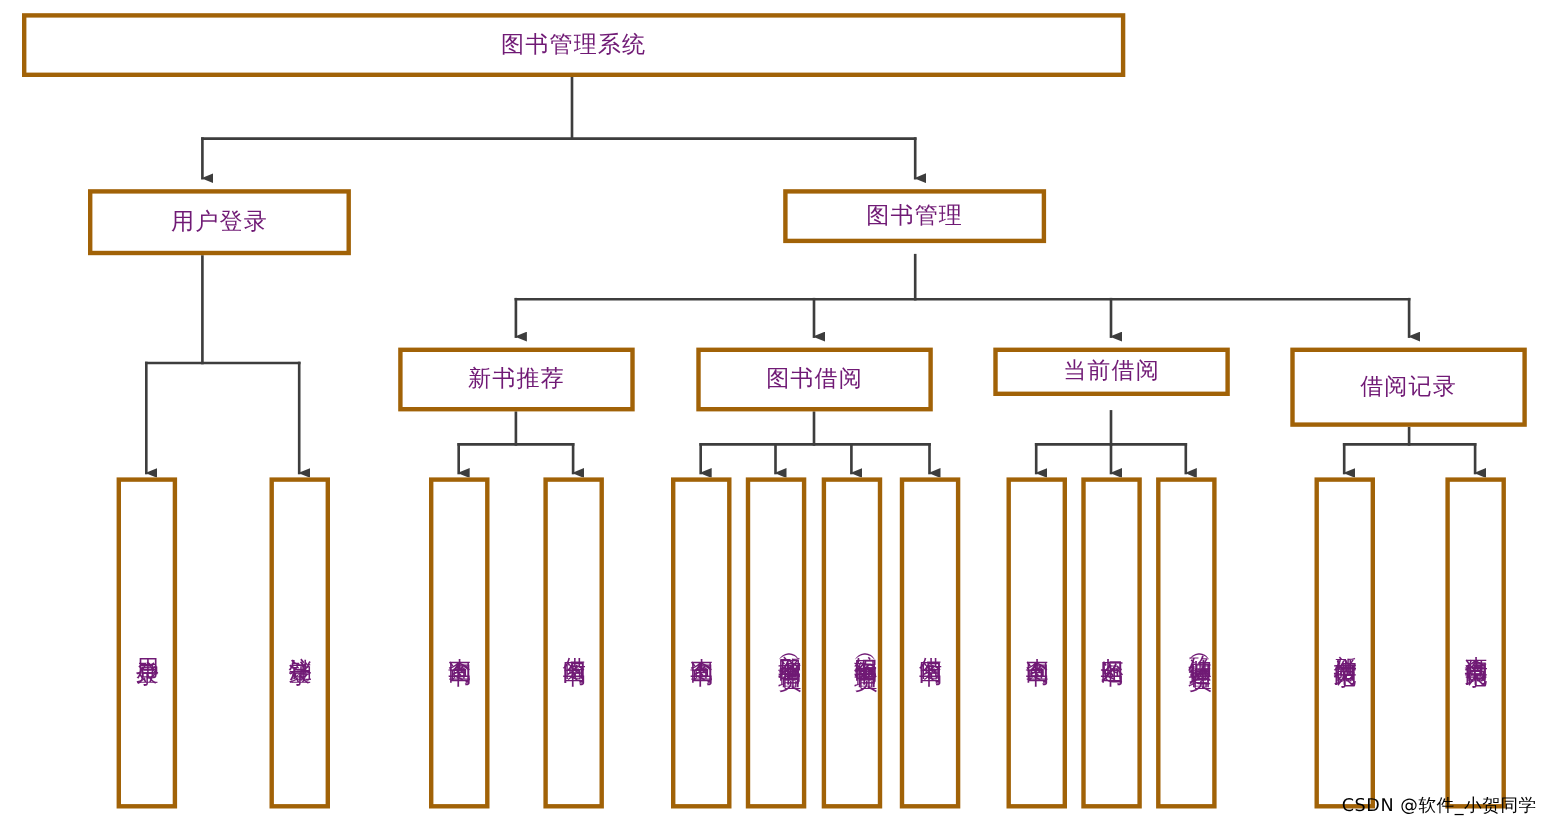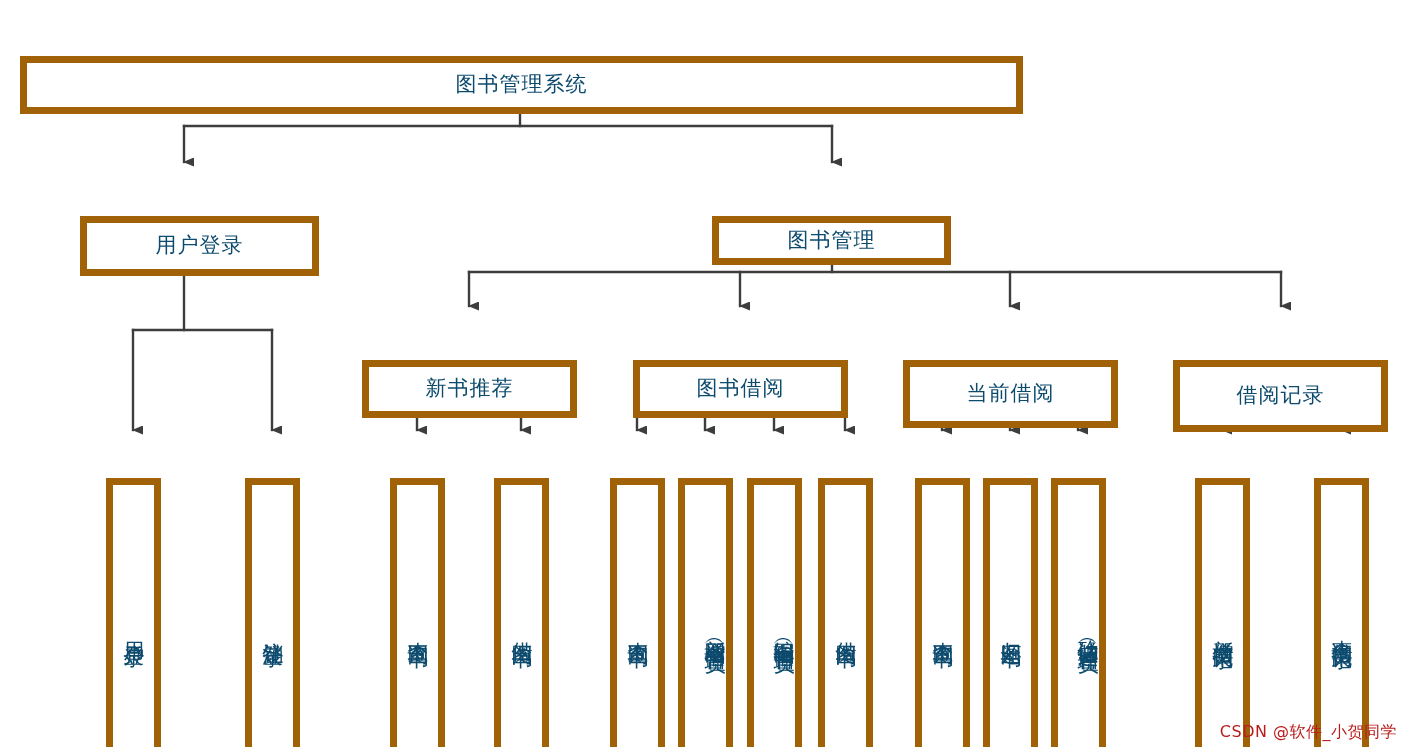--- a/index.html
+++ b/index.html
@@ -23,27 +23,26 @@
     left: 0;
     top: 0;
     width: 1405px;
     height: 747px;
     pointer-events: none;
   }
   .node {
     position: absolute;
     box-sizing: border-box;
     background: #ffffff;
-    border: 7px solid #a16207;
+    border: 4px solid #a16207;
     display: flex;
     align-items: center;
     justify-content: center;
-    color: #0c4a6e;
+    color: #701a75;
     z-index: 2;
-    margin-top: 44px;
   }
   .node-h {
     font-size: 21px;
     letter-spacing: 1px;
     line-height: 1.1;
     white-space: nowrap;
   }
   .node-v {
     writing-mode: vertical-rl;
     text-orientation: upright;
@@ -58,21 +57,21 @@
   }
   .node-v.vcenter {
     align-items: center;
     padding-top: 0;
   }
   #watermark {
     position: absolute;
     right: 8px;
     bottom: 4px;
     font-size: 16px;
-    color: #b91c1c;
+    color: #000000;
     z-index: 5;
     white-space: nowrap;
     letter-spacing: 0.5px;
   }
 </style>
 </head>
 <body>
 
 <div id="diagram-root">
 
@@ -129,21 +128,21 @@
   <div class="node node-h" style="left:20px; top:12px; width:1003px; height:58px;">图书管理系统</div>
 
   <div class="node node-h" style="left:80px; top:172px; width:239px; height:60px;">用户登录</div>
 
   <div class="node node-h" style="left:712px; top:172px; width:239px; height:49px;">图书管理</div>
 
   <div class="node node-h" style="left:633px; top:316px; width:215px; height:58px;">图书借阅</div>
 
   <div class="node node-h" style="left:362px; top:316px; width:215px; height:58px;">新书推荐</div>
 
-  <div class="node node-h" style="left:903px; top:316px; width:215px; height:68px;">当前借阅</div>
+  <div class="node node-h" style="left:903px; top:316px; width:215px; height:44px;">当前借阅</div>
 
   <div class="node node-h" style="left:1173px; top:316px; width:215px; height:72px;">借阅记录</div>
 
   <div class="node node-v vcenter" style="left:106px; top:434px; width:55px; height:301px;">用户登录</div>
 
   <div class="node node-v vcenter" style="left:245px; top:434px; width:55px; height:301px;">注销登录</div>
 
   <div class="node node-v vcenter" style="left:390px; top:434px; width:55px; height:301px;">查询图书</div>
 
   <div class="node node-v vcenter" style="left:494px; top:434px; width:55px; height:301px;">借阅图书</div>

